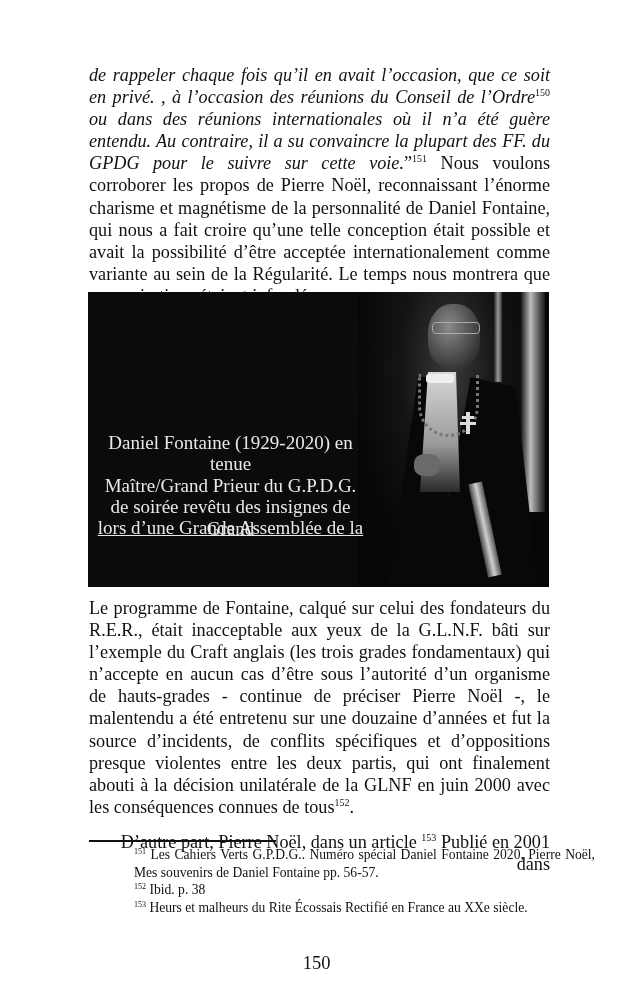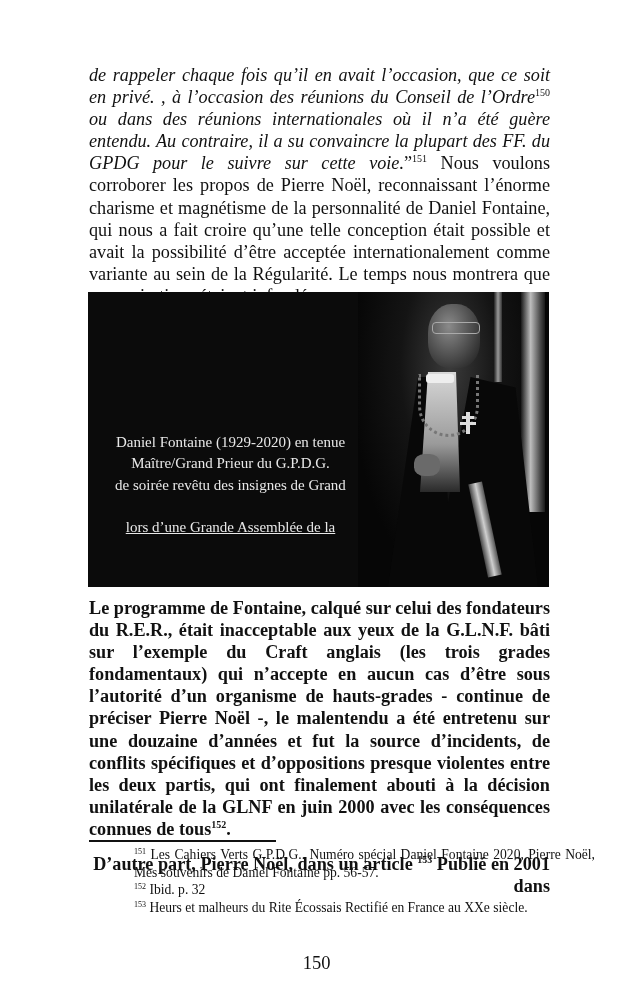--- a/index.html
+++ b/index.html
@@ -24,21 +24,21 @@
     .tie { position: absolute; left: 68px; top: 82px; width: 28px; height: 9px; background: #eee; border-radius: 3px; }
     .jacket { position: absolute; left: 30px; top: 85px; width: 150px; height: 210px; background: #080808;
       clip-path: polygon(20% 0, 35% 0, 40% 60%, 55% 0, 85% 5%, 100% 100%, 0 100%); }
     .sash { position: absolute; left: 120px; top: 190px; width: 14px; height: 95px; background: linear-gradient(90deg,#444,#cfcfcf,#555); transform: rotate(-12deg); }
     .collar { position: absolute; left: 60px; top: 82px; width: 55px; height: 60px; border: 3px dotted #777; border-top: none; border-radius: 0 0 40px 40px; }
     .cross { position: absolute; left: 108px; top: 120px; width: 4px; height: 22px; background: #ddd; }
     .cross::before { content:""; position:absolute; left:-4px; top:4px; width:12px; height:3px; background:#ddd; }
     .cross::after { content:""; position:absolute; left:-6px; top:10px; width:16px; height:3px; background:#ddd; }
     .hand { position: absolute; left: 56px; top: 162px; width: 26px; height: 22px; border-radius: 40%; background: #6a6a6a; }
     .caption { position: absolute; left: 0; width: 285px; text-align: center; color: #e8e8e8;
-      font-size: 15px; line-height: 21.4px; }
+      font-size: 19px; line-height: 21.4px; }
     .caption.c-a { top: 140px; }
     .caption.c-b { top: 225px; text-decoration: underline; }
     .rule { position: absolute; left: 89px; top: 840px; width: 187px; height: 1.5px; background: #111; }
     .footnotes { position: absolute; left: 89px; top: 846px; width: 461px; font-size: 13.6px; line-height: 17.7px; text-align: justify; margin-left: 45px; }
     .footnotes p { margin: 0; }
     .footnotes sup { font-size: 8px; top: -5px; }
     .pagenum { position: absolute; left: 0; width: 633px; top: 953px; text-align: center; font-size: 18.5px; }
   </style>
 </head>
 <body>
@@ -66,30 +66,30 @@
   <div class="caption c-a">
     <div>Daniel Fontaine (1929-2020) en tenue</div>
     <div>Maître/Grand Prieur du G.P.D.G.</div>
     <div>de soirée revêtu des insignes de Grand</div>
   </div>
   <div class="caption c-b">
     <div>lors d’une Grande Assemblée de la</div>
   </div>
 </div>
 
-<div class="page" style="top:597px;font-weight:bold;">
+<div class="page" style="top:597px;">
   <p class="para">
     <span>Le programme de Fontaine, calqué sur celui des fondateurs du R.E.R., était inacceptable aux yeux de la G.L.N.F. bâti sur l’exemple du Craft anglais (les trois grades fondamentaux) qui n’accepte en aucun cas d’être sous l’autorité d’un organisme de hauts-grades - continue de préciser Pierre Noël -, le malentendu a été entretenu sur une douzaine d’années et fut la source d’incidents, de conflits spécifiques et d’oppositions presque violentes entre les deux partis, qui ont finalement abouti à la décision unilatérale de la GLNF en juin 2000 avec les conséquences connues de tous</span><sup>152</sup><span>.</span>
   </p>
   <p class="para" style="margin-top:13px; text-align:right;">
     <span>D’autre part, Pierre Noël, dans un article </span><sup>153</sup><span> Publié en 2001 dans</span>
   </p>
 </div>
 
 <div class="rule"></div>
 
 <div class="footnotes">
   <p><sup>151</sup><span> Les Cahiers Verts G.P.D.G.. Numéro spécial Daniel Fontaine 2020, Pierre Noël, Mes souvenirs de Daniel Fontaine pp. 56-57.</span></p>
-  <p><sup>152</sup><span> Ibid. p. 32</span></p>
+  <p><sup>152</sup><span> Ibid. p. 38</span></p>
   <p><sup>153</sup><span> Heurs et malheurs du Rite Écossais Rectifié en France au XXe siècle.</span></p>
 </div>
 
 <div class="pagenum">150</div>
 
 </body></html>

